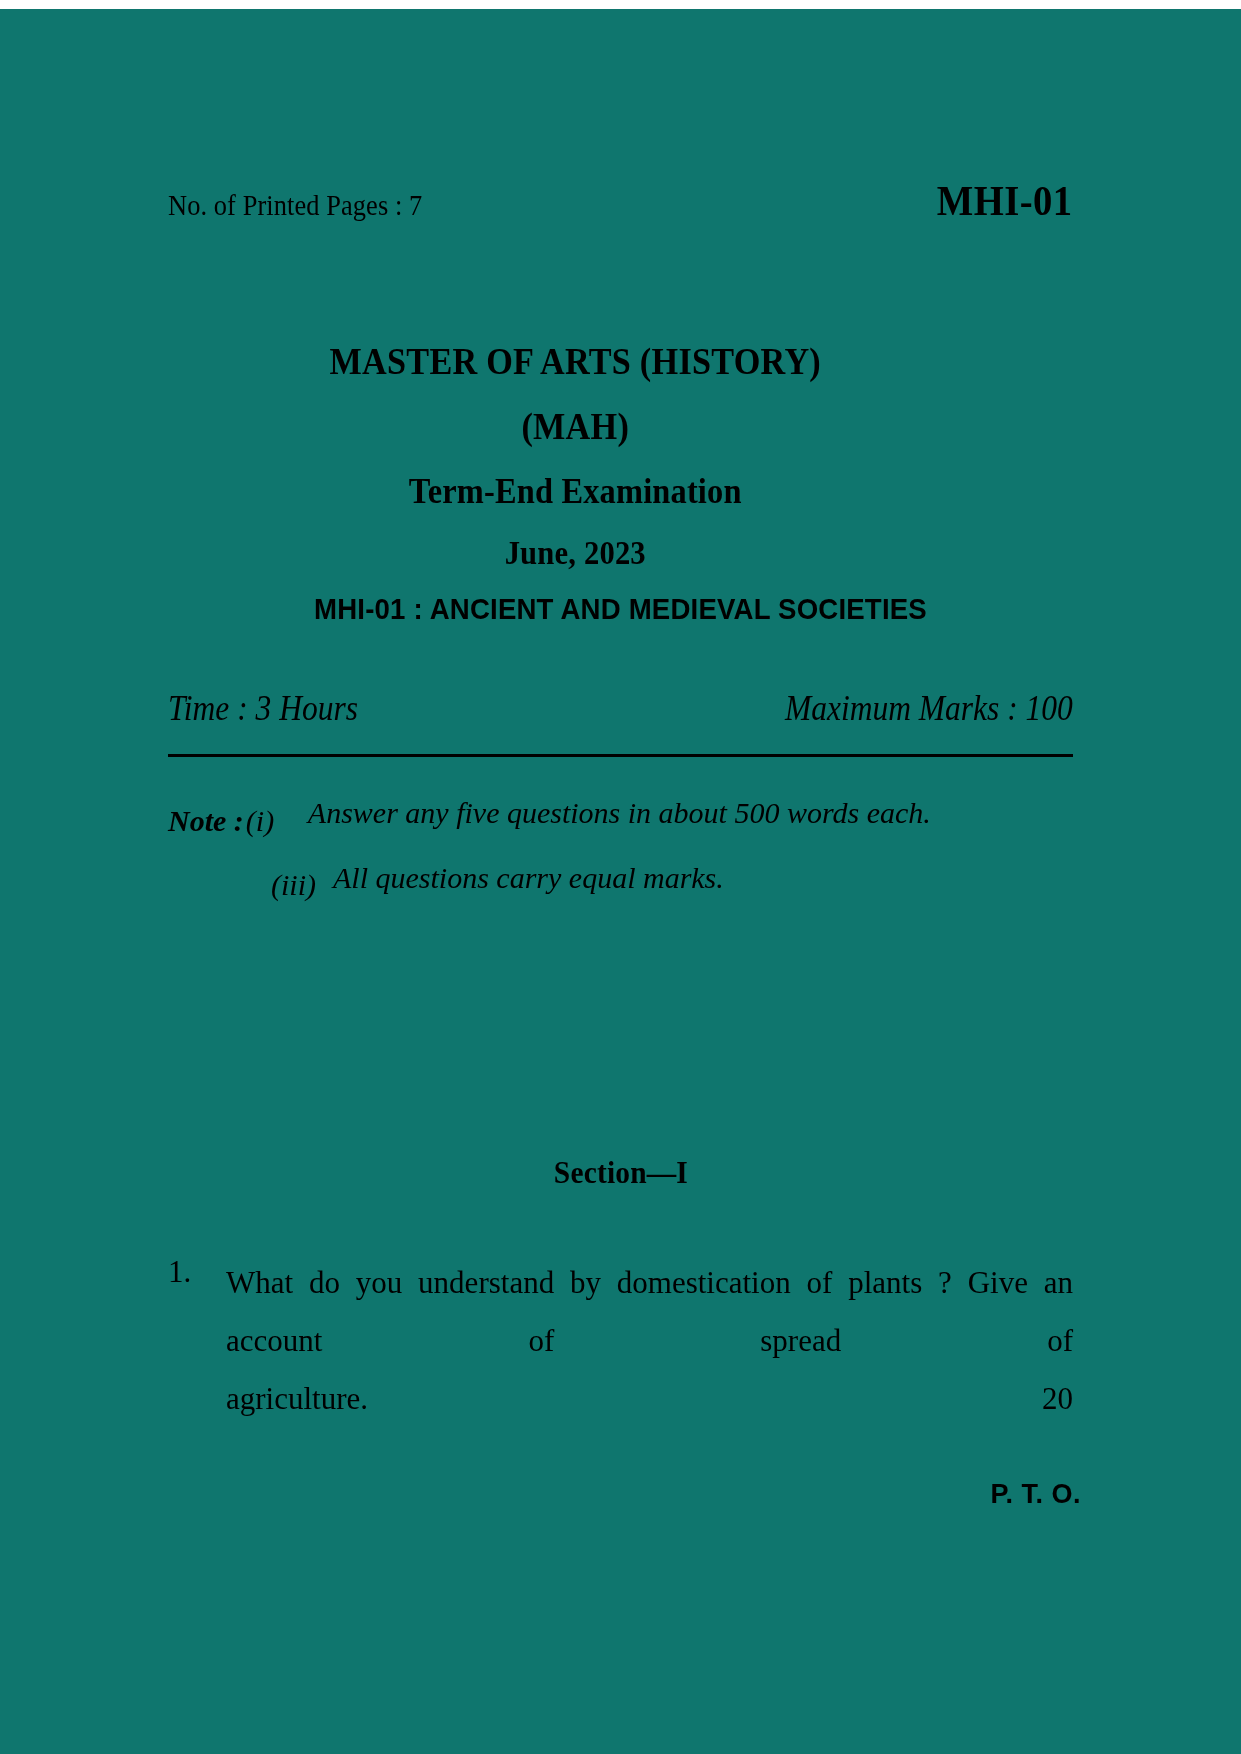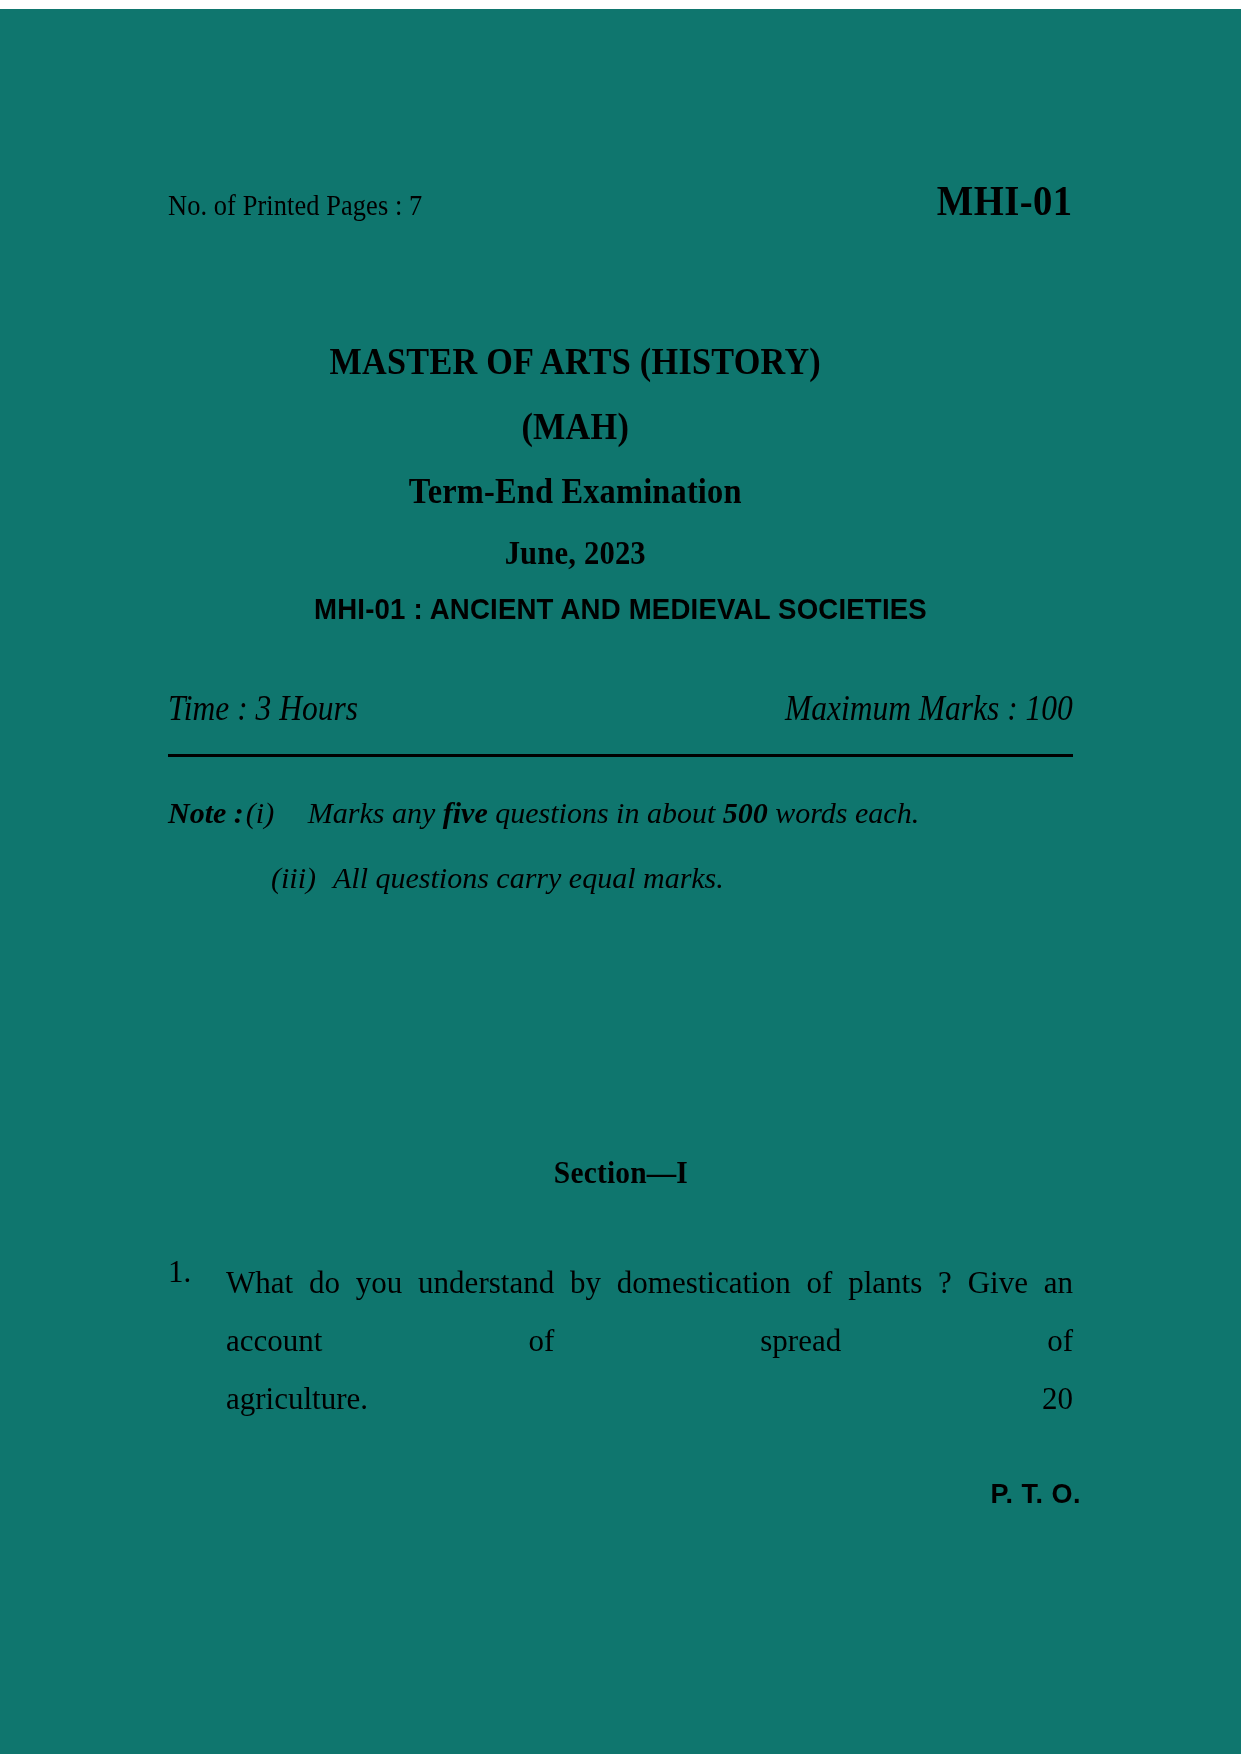--- a/index.html
+++ b/index.html
@@ -138,21 +138,21 @@
   .note-block {
     position: absolute;
     left: 168px;
     top: 780px;
     width: 905px;
     font-style: italic;
     font-size: 30px;
   }
   .note-line {
     display: flex;
-    align-items: center;
+    align-items: flex-end;
     margin-bottom: 16px;
   }
   .note-label {
     font-weight: bold;
     white-space: nowrap;
     flex: 0 0 auto;
     padding-right: 2px;
   }
   .note-marker {
     flex: 0 0 auto;
@@ -162,21 +162,21 @@
   .note-marker.indent {
     margin-left: 103px;
   }
   .note-text {
     flex: 1 1 auto;
     text-align: justify;
     line-height: 1.62;
     hyphens: none;
   }
   .note-text.nojustify { text-align: left; }
-  .note-text b { font-weight: bold; font-style: italic; }
+  .note-text b { font-weight: normal; font-style: italic; }
 
   
   .section-heading {
     position: absolute;
     left: 168px;
     top: 1145px;
     width: 905px;
     text-align: center;
     font-size: 32px;
     font-weight: bold;
@@ -248,21 +248,21 @@
     <span class="meta-right">Maximum Marks : 100</span>
   </div>
 
   <div class="rule"></div>
 
   <div class="note-block">
 
     <div class="note-line">
       <span class="note-label">Note :</span>
       <span class="note-marker">(i)</span>
-      <span class="note-text"><span>Marks any </span><b>five</b><span> questions in about </span><b>500</b><span> words each.</span></span>
+      <span class="note-text"><span>Answer any </span><b>five</b><span> questions in about </span><b>500</b><span> words each.</span></span>
     </div>
 
 
     <div class="note-line">
       <span class="note-marker indent">(iii)</span>
       <span class="note-text nojustify"><span>All questions carry equal marks.</span></span>
     </div>
 
   </div>
 

